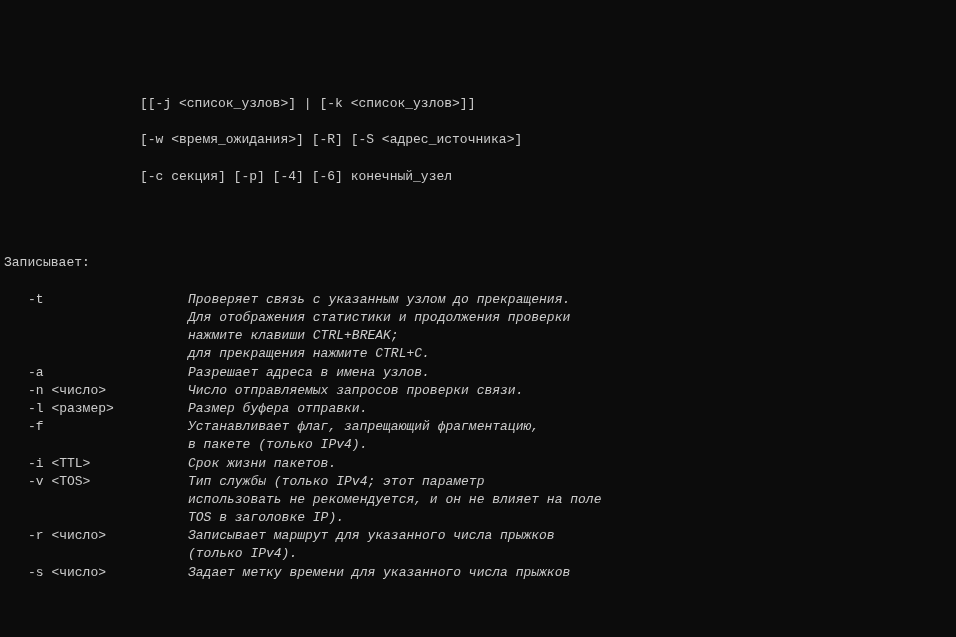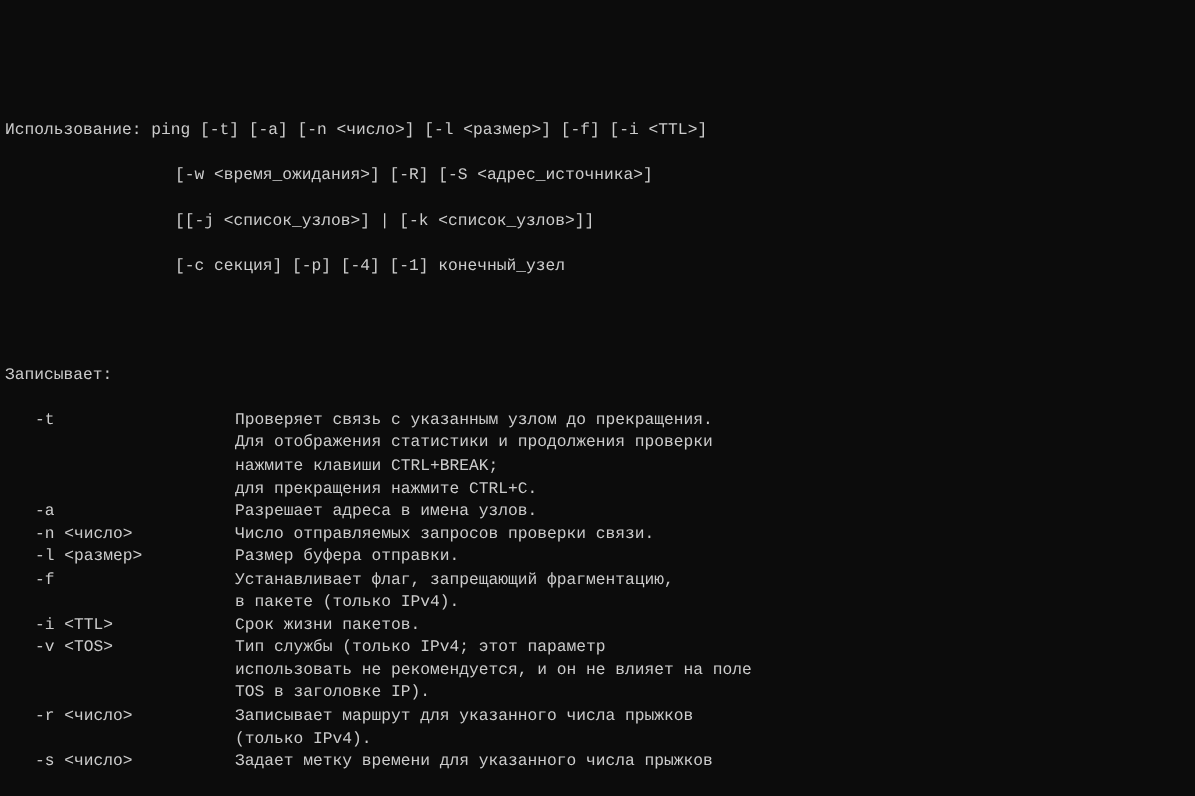--- a/index.html
+++ b/index.html
@@ -31,34 +31,34 @@
     .param-row {
       display: flex;
     }
     .param-option {
       width: 184px;
       padding-left: 24px;
       flex-shrink: 0;
     }
     .param-desc {
       flex: 1;
+      font-style: italic;
     }
     .usage-indent {
       padding-left: 136px;
     }
   </style>
 </head>
 <body>
 
 
 
 <div class="usage-block" role="text">
-<span class="usage-line"><span>Использование:</span> <span>ping [-t] [-a] [-n &lt;число&gt;] [-l &lt;размер&gt;] [-f] [-i &lt;TTL&gt;]</span></span>
+<span class="usage-line usage-indent">[[-j &lt;список_узлов&gt;] | [-k &lt;список_узлов&gt;]]</span>
 <span class="usage-line usage-indent">[-w &lt;время_ожидания&gt;] [-R] [-S &lt;адрес_источника&gt;]</span>
-<span class="usage-line usage-indent">[[-j &lt;список_узлов&gt;] | [-k &lt;список_узлов&gt;]]</span>
-<span class="usage-line usage-indent">[-c секция] [-p] [-4] [-1] конечный_узел</span>
+<span class="usage-line usage-indent">[-c секция] [-p] [-4] [-6] конечный_узел</span>
 </div>
 
 <span class="section-header">Записывает:</span>
 <div id="params-container"><div class="param-row"><span class="param-option">-t</span><span class="param-desc">Проверяет связь с указанным узлом до прекращения.</span></div><div class="param-row"><span class="param-option"></span><span class="param-desc">Для отображения статистики и продолжения проверки</span></div><div class="param-row"><span class="param-option"></span><span class="param-desc">нажмите клавиши CTRL+BREAK;</span></div><div class="param-row"><span class="param-option"></span><span class="param-desc">для прекращения нажмите CTRL+C.</span></div><div class="param-row"><span class="param-option">-a</span><span class="param-desc">Разрешает адреса в имена узлов.</span></div><div class="param-row"><span class="param-option">-n &lt;число&gt;</span><span class="param-desc">Число отправляемых запросов проверки связи.</span></div><div class="param-row"><span class="param-option">-l &lt;размер&gt;</span><span class="param-desc">Размер буфера отправки.</span></div><div class="param-row"><span class="param-option">-f</span><span class="param-desc">Устанавливает флаг, запрещающий фрагментацию,</span></div><div class="param-row"><span class="param-option"></span><span class="param-desc">в пакете (только IPv4).</span></div><div class="param-row"><span class="param-option">-i &lt;TTL&gt;</span><span class="param-desc">Срок жизни пакетов.</span></div><div class="param-row"><span class="param-option">-v &lt;TOS&gt;</span><span class="param-desc">Тип службы (только IPv4; этот параметр</span></div><div class="param-row"><span class="param-option"></span><span class="param-desc">использовать не рекомендуется, и он не влияет на поле</span></div><div class="param-row"><span class="param-option"></span><span class="param-desc">TOS в заголовке IP).</span></div><div class="param-row"><span class="param-option">-r &lt;число&gt;</span><span class="param-desc">Записывает маршрут для указанного числа прыжков</span></div><div class="param-row"><span class="param-option"></span><span class="param-desc">(только IPv4).</span></div><div class="param-row"><span class="param-option">-s &lt;число&gt;</span><span class="param-desc">Задает метку времени для указанного числа прыжков</span></div></div>
 
 
 
 
 </body></html>

